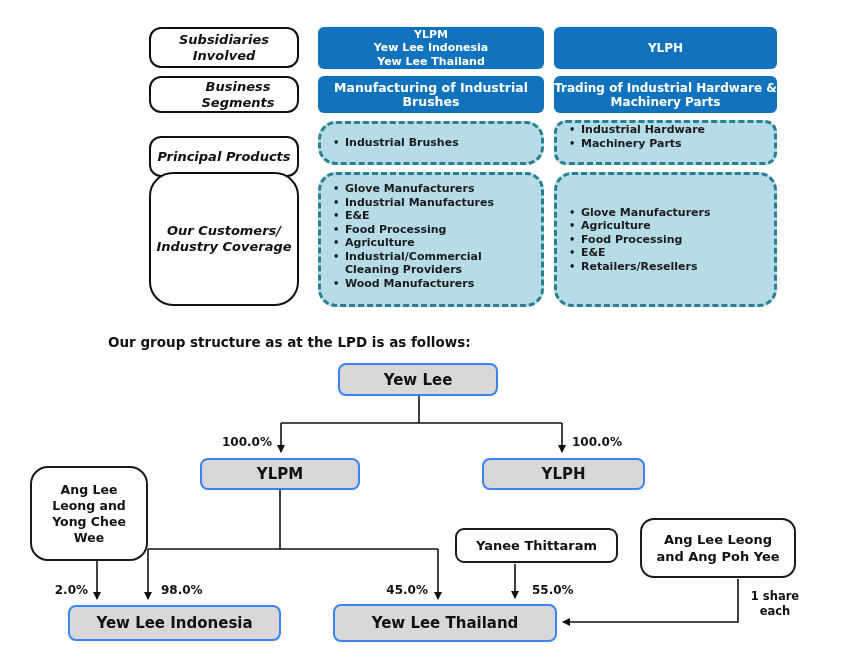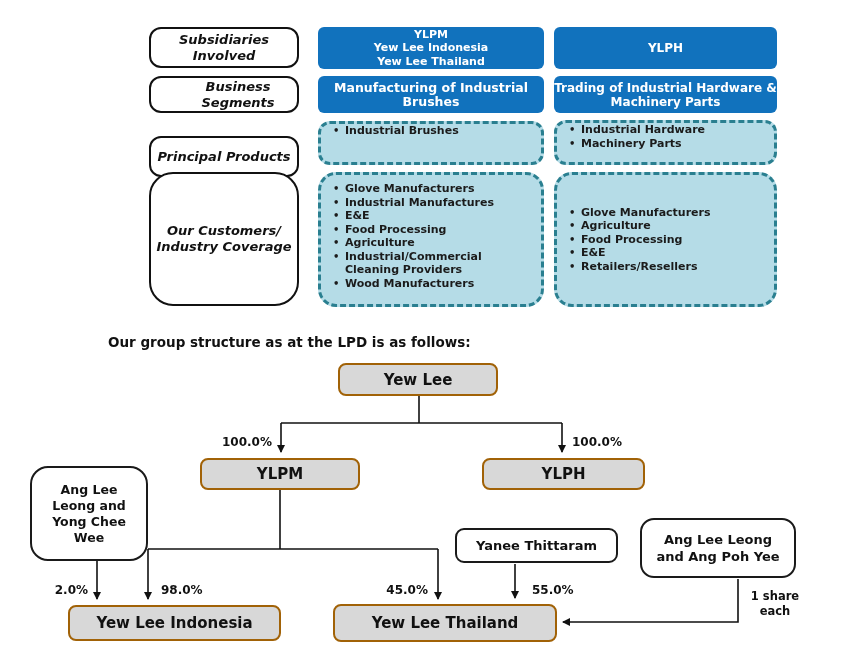--- a/index.html
+++ b/index.html
@@ -15,21 +15,21 @@
   .blue-box{background:#1172BD;border-radius:6px;display:flex;align-items:center;
             justify-content:center;text-align:center;color:#ffffff;font-weight:bold;
             font-size:12px;line-height:14px;}
   
   .dash-box{background:#B5DCE7;border:3px dashed #2A7F90;border-radius:14px;
             color:#1b1b1b;font-weight:bold;font-size:11px;}
   .dash-box ul{margin:0;padding:0 8px 0 10px;list-style:none;}
   .dash-box li{position:relative;padding-left:14px;line-height:13.5px;margin:0;}
   .dash-box li::before{content:"•";position:absolute;left:2px;top:0;font-size:10px;}
   
-  .gray-node{background:#D8D8D8;border:2px solid #a16207;border-radius:8px;
+  .gray-node{background:#D8D8D8;border:2px solid #3b82f6;border-radius:8px;
              display:flex;align-items:center;justify-content:center;font-weight:bold;
              font-size:15px;color:#111;}
   .white-node{background:#ffffff;border:2px solid #1a1a1a;display:flex;align-items:center;
               justify-content:center;text-align:center;font-weight:bold;color:#111;}
   .pct{font-weight:bold;font-size:12px;color:#111;}
   .heading{font-weight:bold;font-size:13.5px;color:#111;}
   svg{position:absolute;left:0;top:0;}
 </style>
 </head>
 <body>
@@ -62,21 +62,21 @@
     </div>
 
     <div class="abs blue-box" style="left:318px;top:76px;width:226px;height:37px;font-size:12.5px;">
       <span>Manufacturing of Industrial Brushes</span>
     </div>
     <div class="abs blue-box ml" style="left:554px;top:76px;width:223px;height:37px;">
       <span class="ml">Trading of Industrial Hardware &amp;
 Machinery Parts</span>
     </div>
 
-    <div class="abs dash-box" style="left:318px;top:121px;width:226px;height:44px;border-radius:12px;display:flex;align-items:flex-start;">
+    <div class="abs dash-box" style="left:318px;top:121px;width:226px;height:44px;border-radius:18px;display:flex;align-items:center;">
       <ul>
           <li>Industrial Brushes</li>
         </ul>
     </div>
     <div class="abs dash-box" style="left:554px;top:120px;width:223px;height:45px;border-radius:12px;">
       <ul>
           <li>Industrial Hardware</li>
           <li>Machinery Parts</li>
         </ul>
     </div>

